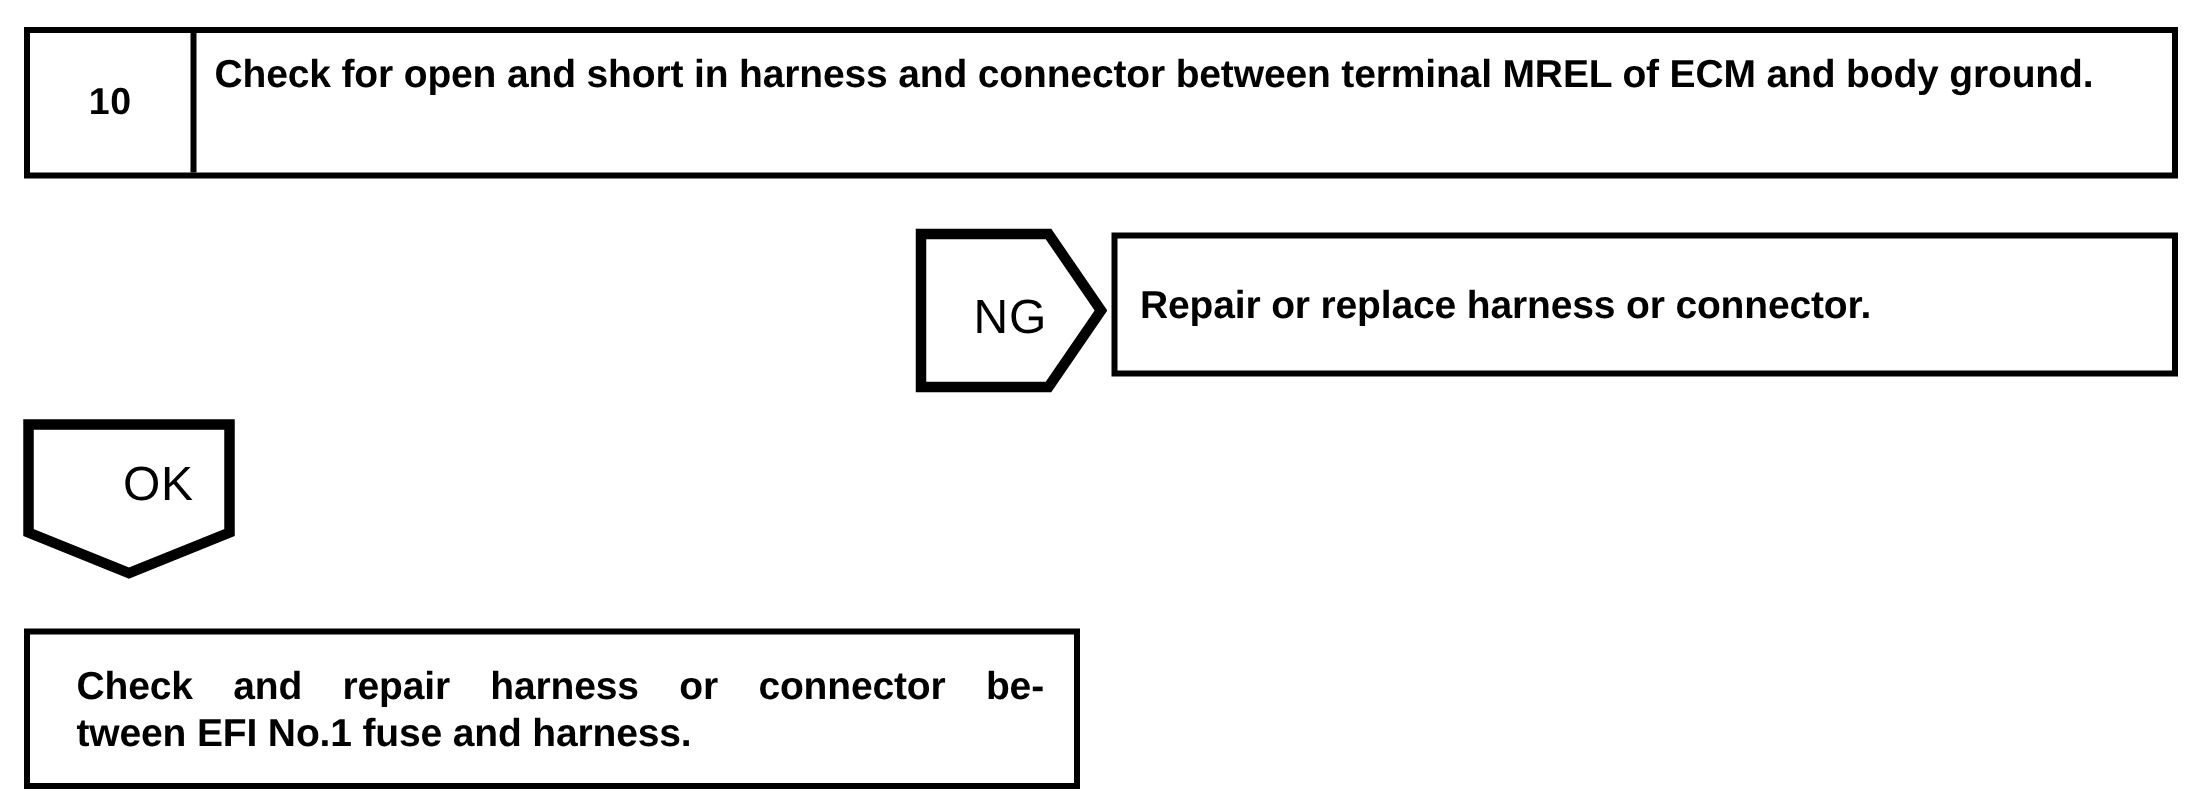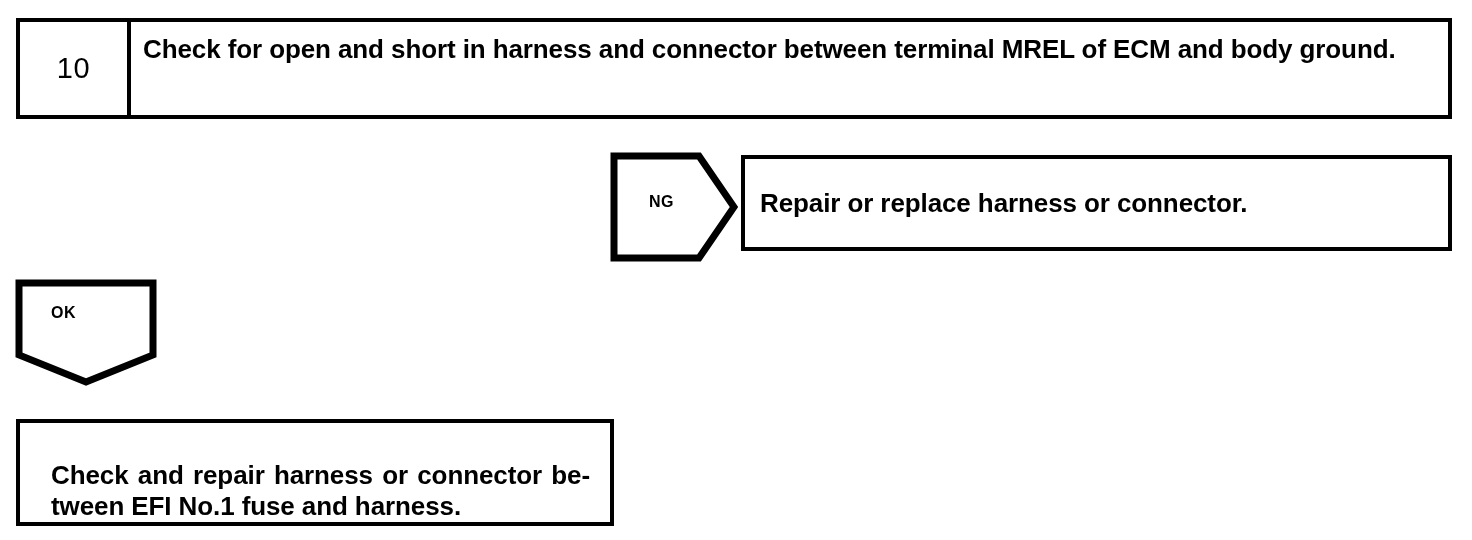--- a/index.html
+++ b/index.html
@@ -45,22 +45,22 @@
   .step-number-cell {
     box-sizing: border-box;
     width: 111px;
     flex: 0 0 111px;
     border-right: 4px solid #000000;
     display: flex;
     align-items: center;
     justify-content: center;
   }
   .step-number-text {
-    font-size: 29px;
-    font-weight: normal;
+    font-size: 25px;
+    font-weight: bold;
     letter-spacing: 0.5px;
   }
   .step-text-cell {
     flex: 1 1 auto;
     display: flex;
     align-items: flex-start;
     padding: 12px 14px 0 12px;
   }
   .step-text {
     font-size: 26px;
@@ -83,23 +83,23 @@
     font-weight: bold;
     line-height: 30px;
     letter-spacing: -0.1px;
     padding-left: 15px;
   }
 
   
   #final-box {
     left: 16px;
     top: 419px;
-    width: 598px;
+    width: 704px;
     height: 107px;
-    align-items: flex-end;
+    align-items: center;
   }
   #final-box .result-text {
     font-size: 26px;
     font-weight: bold;
     line-height: 31px;
     letter-spacing: -0.1px;
     padding: 0 20px 0 31px;
     width: 100%;
     box-sizing: border-box;
   }
@@ -115,31 +115,31 @@
 
   
   .arrow-shape {
     position: absolute;
   }
   .arrow-shape svg {
     display: block;
   }
   .arrow-label {
     position: absolute;
-    font-size: 16px;
-    font-weight: bold;
+    font-size: 32px;
+    font-weight: normal;
     letter-spacing: 0.5px;
     white-space: nowrap;
   }
 
   #ng-arrow { left: 610px; top: 152px; width: 128px; height: 110px; }
   #ng-arrow-label { left: 649px; top: 193px; }
 
   #ok-arrow { left: 15px; top: 279px; width: 142px; height: 110px; }
-  #ok-arrow-label { left: 51px; top: 304px; }
+  #ok-arrow-label { left: 82px; top: 304px; }
 </style>
 </head>
 <body>
 
 <div class="canvas">
 
   <div class="step-box" id="step-box">
     <div class="step-number-cell">
       <span class="step-number-text">10</span>
     </div>

